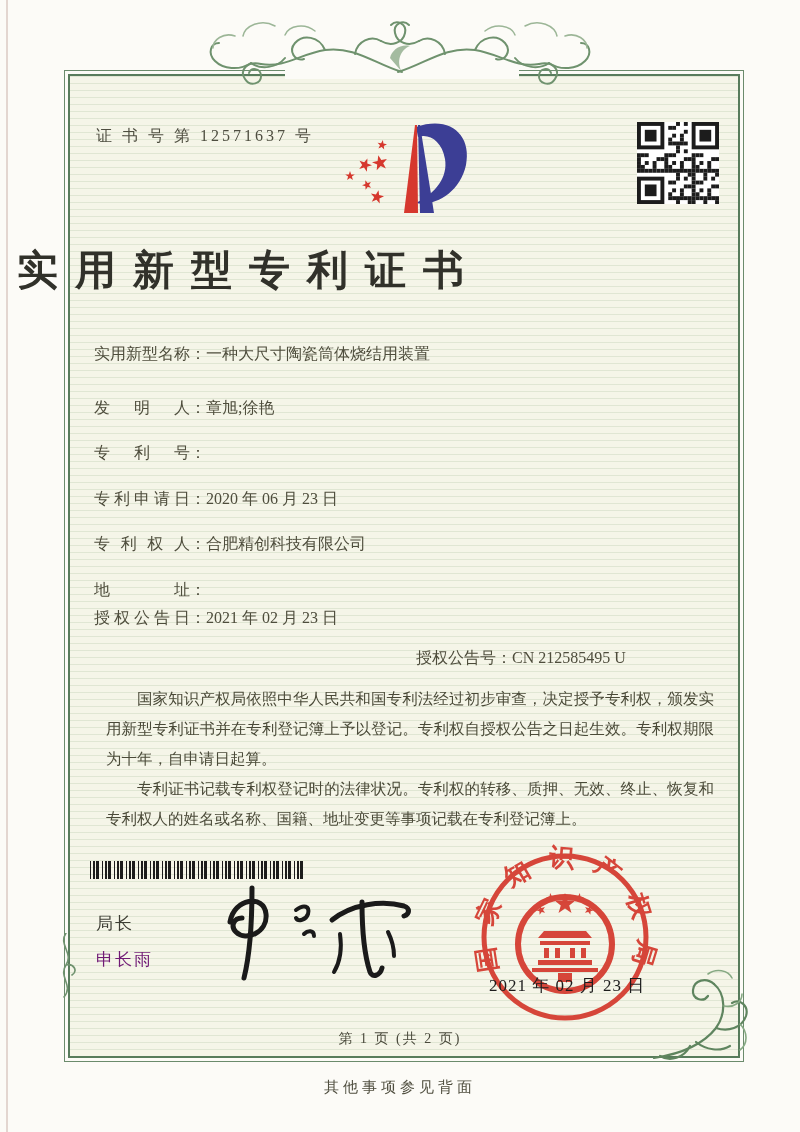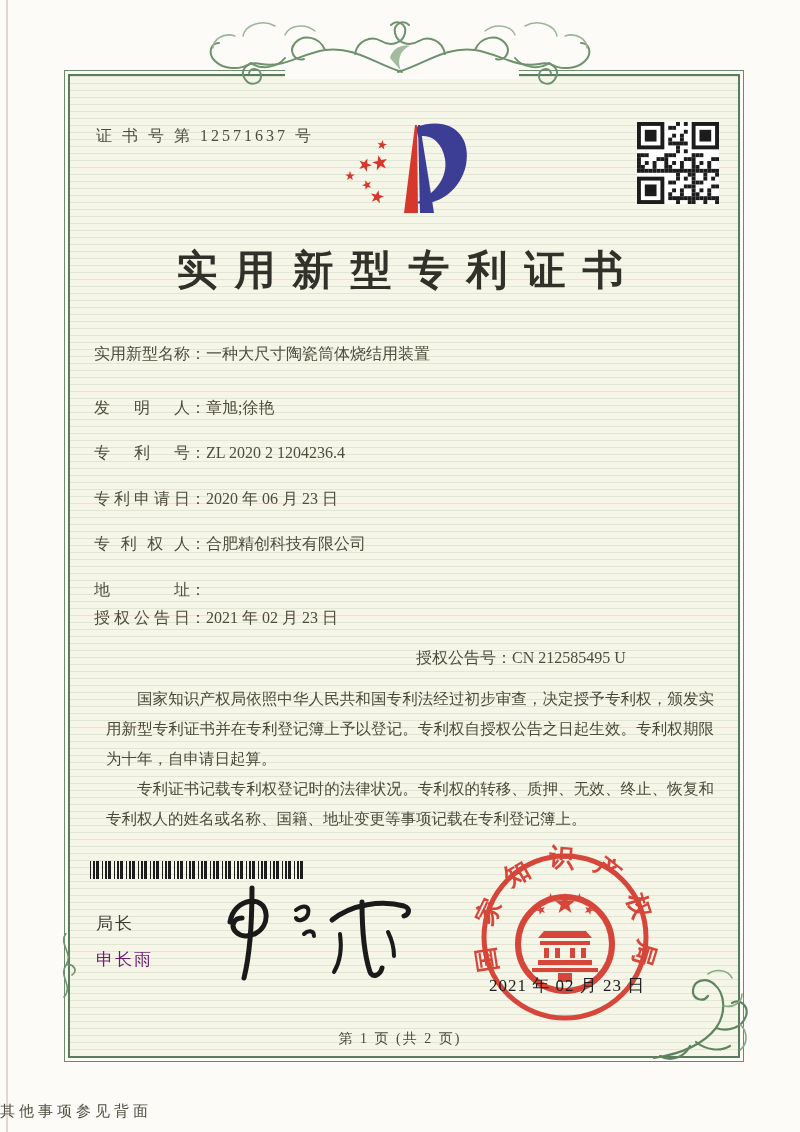--- a/index.html
+++ b/index.html
@@ -12,21 +12,21 @@
   .border-inner{position:absolute;left:3px;top:3px;right:3px;bottom:3px;border:2px solid #587c5c;box-sizing:border-box;
     background:
       repeating-linear-gradient(180deg, rgba(140,170,128,0.20) 0 1px, rgba(0,0,0,0) 1px 7px),
       #f5f5e8;}
 
   .cert-no{position:absolute;left:96px;top:126px;font-size:16px;letter-spacing:3px;color:#4e4e40;}
 
   .logo{position:absolute;left:332px;top:112px;width:150px;height:112px;}
   .qr{position:absolute;left:637px;top:122px;width:82px;height:82px;}
 
-  .title{position:absolute;left:0;top:243px;width:100%;text-align:center;font-size:41px;font-weight:700;letter-spacing:17px;color:#31312a;text-indent:17px;}
+  .title{position:absolute;left:0;top:243px;width:100%;font-size:41px;font-weight:700;letter-spacing:17px;color:#31312a;text-indent:17px;}
 
   .textcol{position:absolute;left:94px;top:340px;width:620px;color:#4e4d3c;font-size:16px;}
   .frow{display:flex;line-height:28px;}
   .flabel{display:inline-block;width:96px;text-align:justify;text-align-last:justify;flex:none;}
   .fcolon{flex:none;}
   .fvalue{flex:1;}
   .mb-a{margin-bottom:26px;} .mb-b{margin-bottom:17px;} .mb-c{margin-bottom:18px;} .mb-0{margin-bottom:0;}
   .addr .fvalue{line-height:26px;}
   .pair2{margin-left:78px;display:flex;margin-top:40px;}
   .paras{margin-top:12px;font-size:15.5px;line-height:30px;text-align:justify;color:#4a4a38;margin-left:12px;}
@@ -34,21 +34,21 @@
 
   .barcode{position:absolute;left:90px;top:861px;width:218px;height:18px;}
   .sig-title{position:absolute;left:96px;top:912px;font-size:17px;color:#3d3d34;letter-spacing:2px;}
   .sig-name{position:absolute;left:96px;top:948px;font-size:17px;color:#701a75;letter-spacing:2px;}
   .signature{position:absolute;left:212px;top:876px;width:210px;height:108px;}
 
   .seal{position:absolute;left:470px;top:842px;width:190px;height:190px;opacity:.93;}
   .seal-date{position:absolute;left:489px;top:974px;font-size:17px;color:#1d1d1d;letter-spacing:1px;z-index:5;}
 
   .page-info{position:absolute;left:0;top:1030px;width:100%;text-align:center;font-size:14px;letter-spacing:2px;color:#4a4a3c;}
-  .back-note{position:absolute;left:0;top:1078px;width:100%;font-size:15px;letter-spacing:4px;color:#4f4e3f;margin-top:24px;}
+  .back-note{position:absolute;left:0;top:1078px;width:100%;text-align:center;font-size:15px;letter-spacing:4px;color:#4f4e3f;}
 
   .orn-top{position:absolute;left:165px;top:6px;width:470px;height:95px;}
   .orn-br{position:absolute;left:650px;top:966px;width:108px;height:100px;}
   .orn-left{position:absolute;left:52px;top:933px;width:30px;height:66px;}
 
   svg text{font-family:"Liberation Serif","DejaVu Serif",serif;}
   .seal-arc{font-size:25px;font-weight:700;fill:#d4392d;letter-spacing:18px;}
 </style>
 </head>
 <body>
@@ -259,21 +259,20 @@
       <span class="fvalue">一种大尺寸陶瓷筒体烧结用装置</span>
     </div>
     <div class="frow mb-b">
       <span class="flabel">发明人</span>
         <span class="fcolon">：</span>
       <span class="fvalue">章旭;徐艳</span>
     </div>
     <div class="frow mb-c">
       <span class="flabel">专利号</span>
         <span class="fcolon">：</span>
-      <span class="fvalue">ZL 2020 2 1204236.4</span>
     </div>
     <div class="frow mb-b">
       <span class="flabel">专利申请日</span>
         <span class="fcolon">：</span>
       <span class="fvalue">2020 年 06 月 23 日</span>
     </div>
     <div class="frow mb-c">
       <span class="flabel">专利权人</span>
         <span class="fcolon">：</span>
       <span class="fvalue">合肥精创科技有限公司</span>

